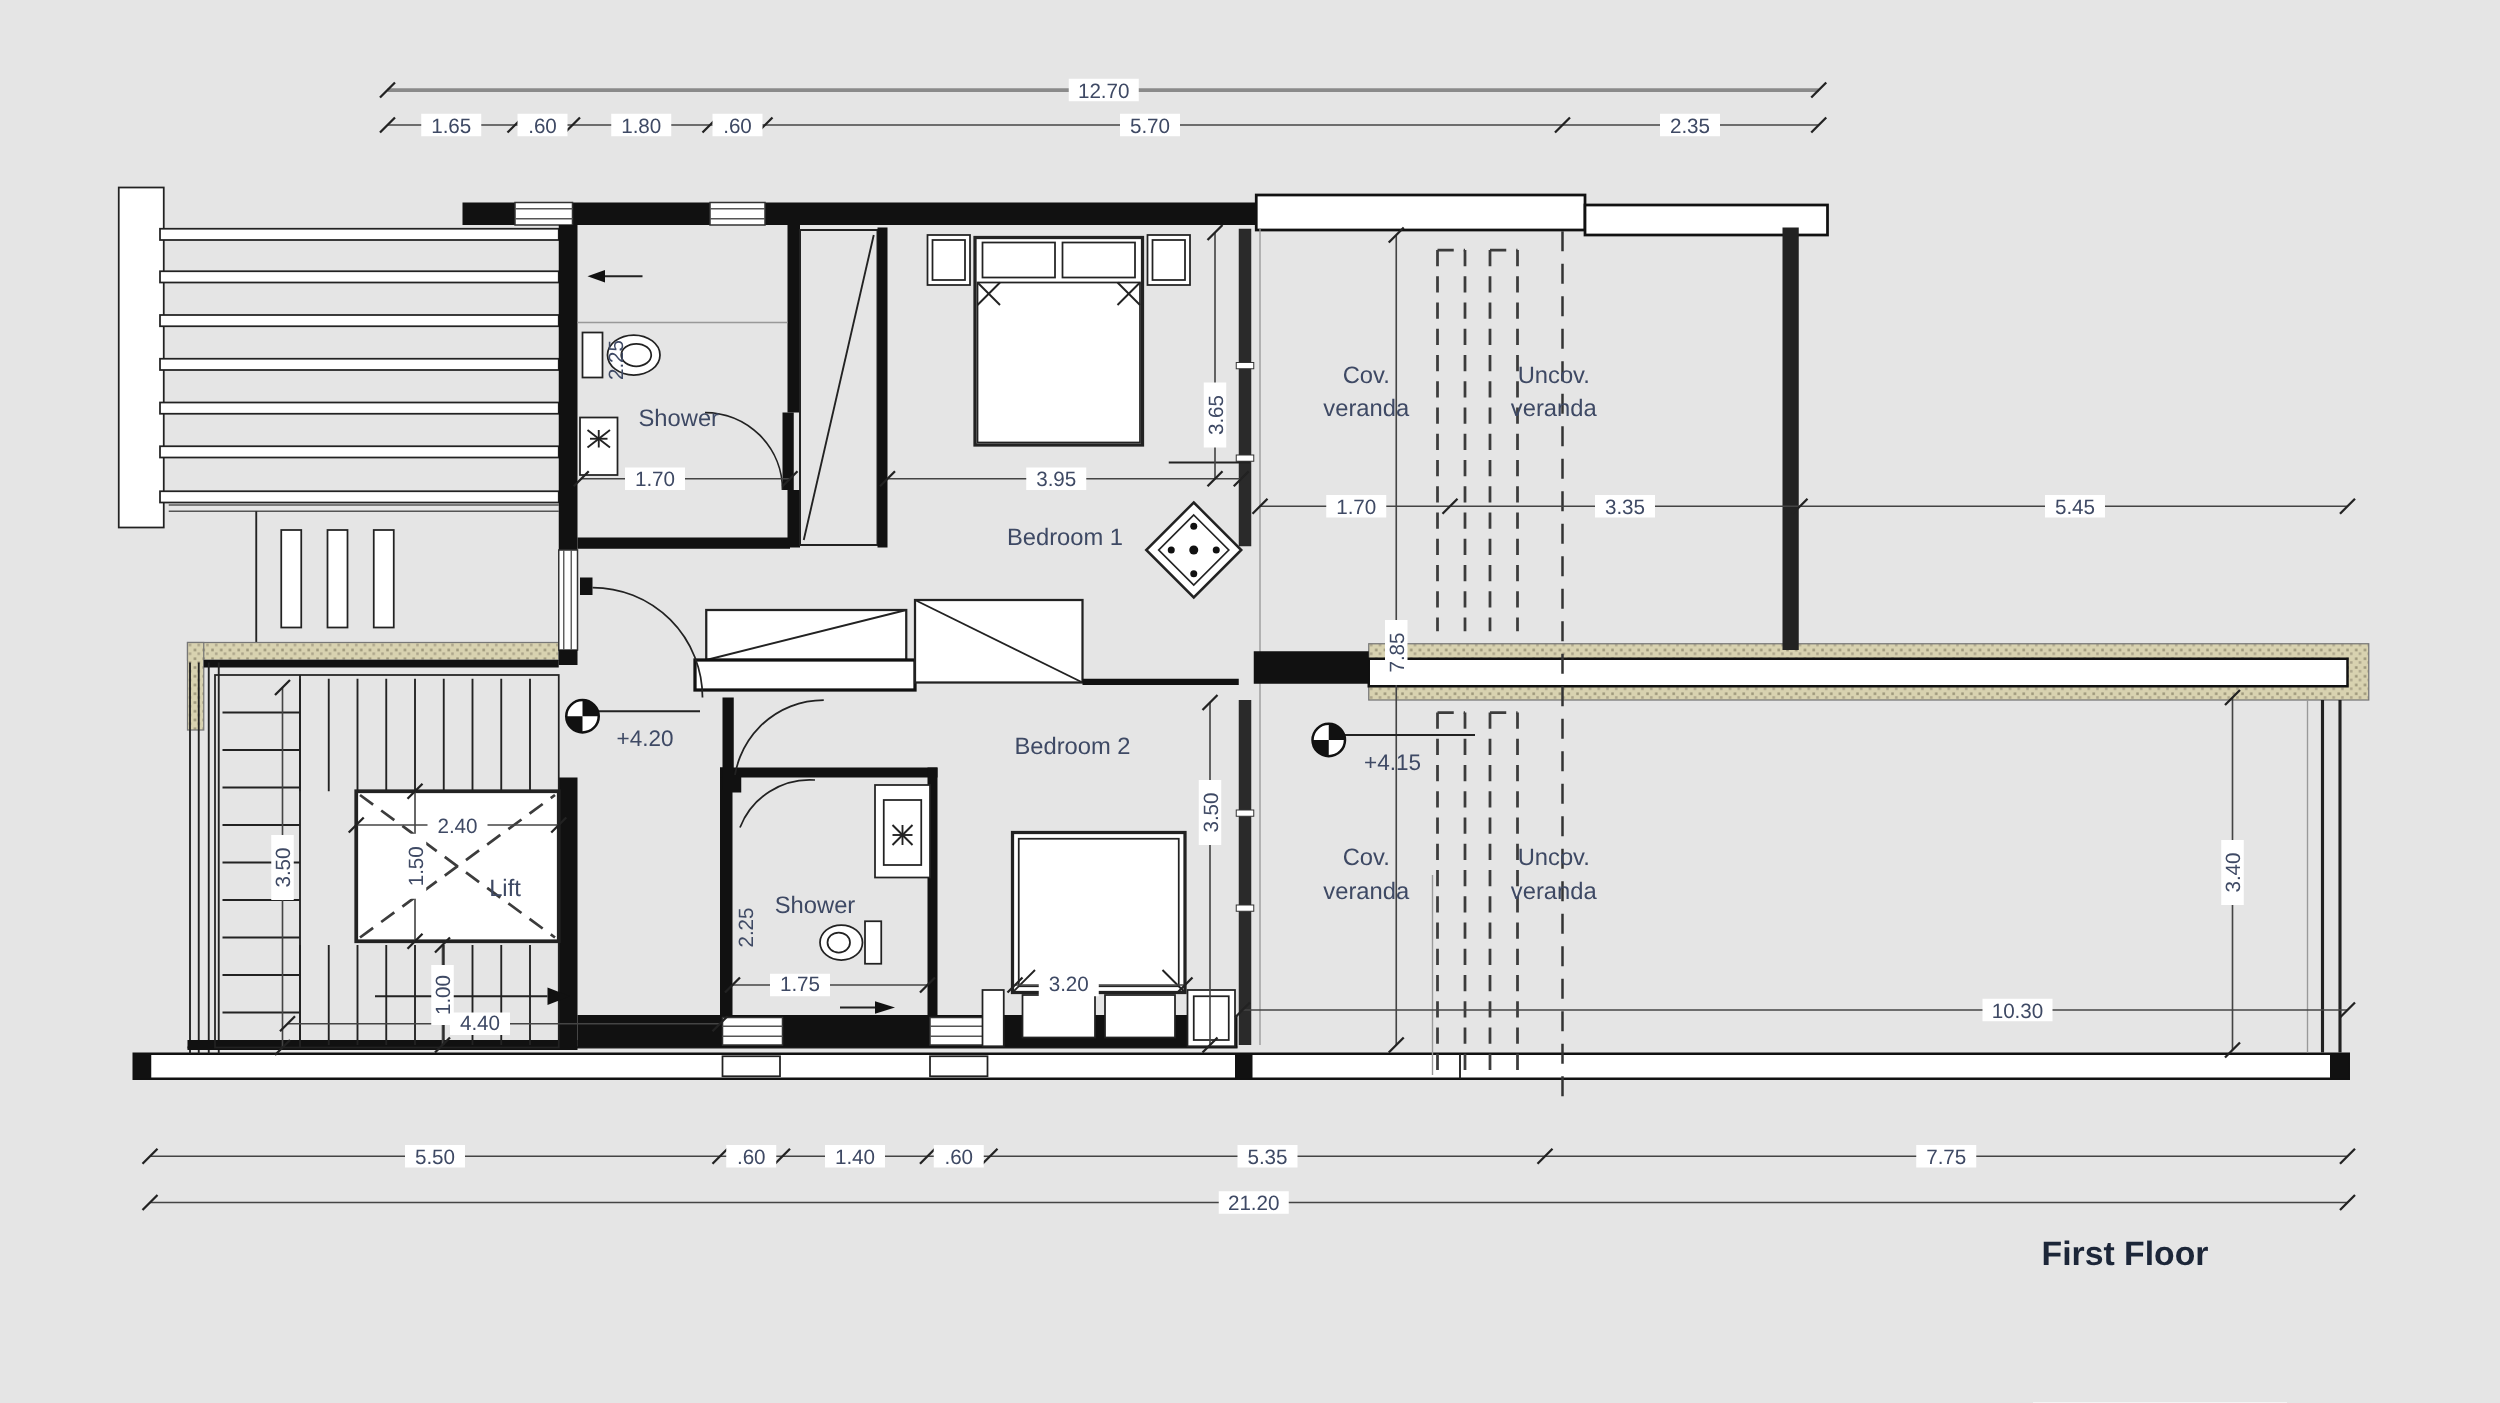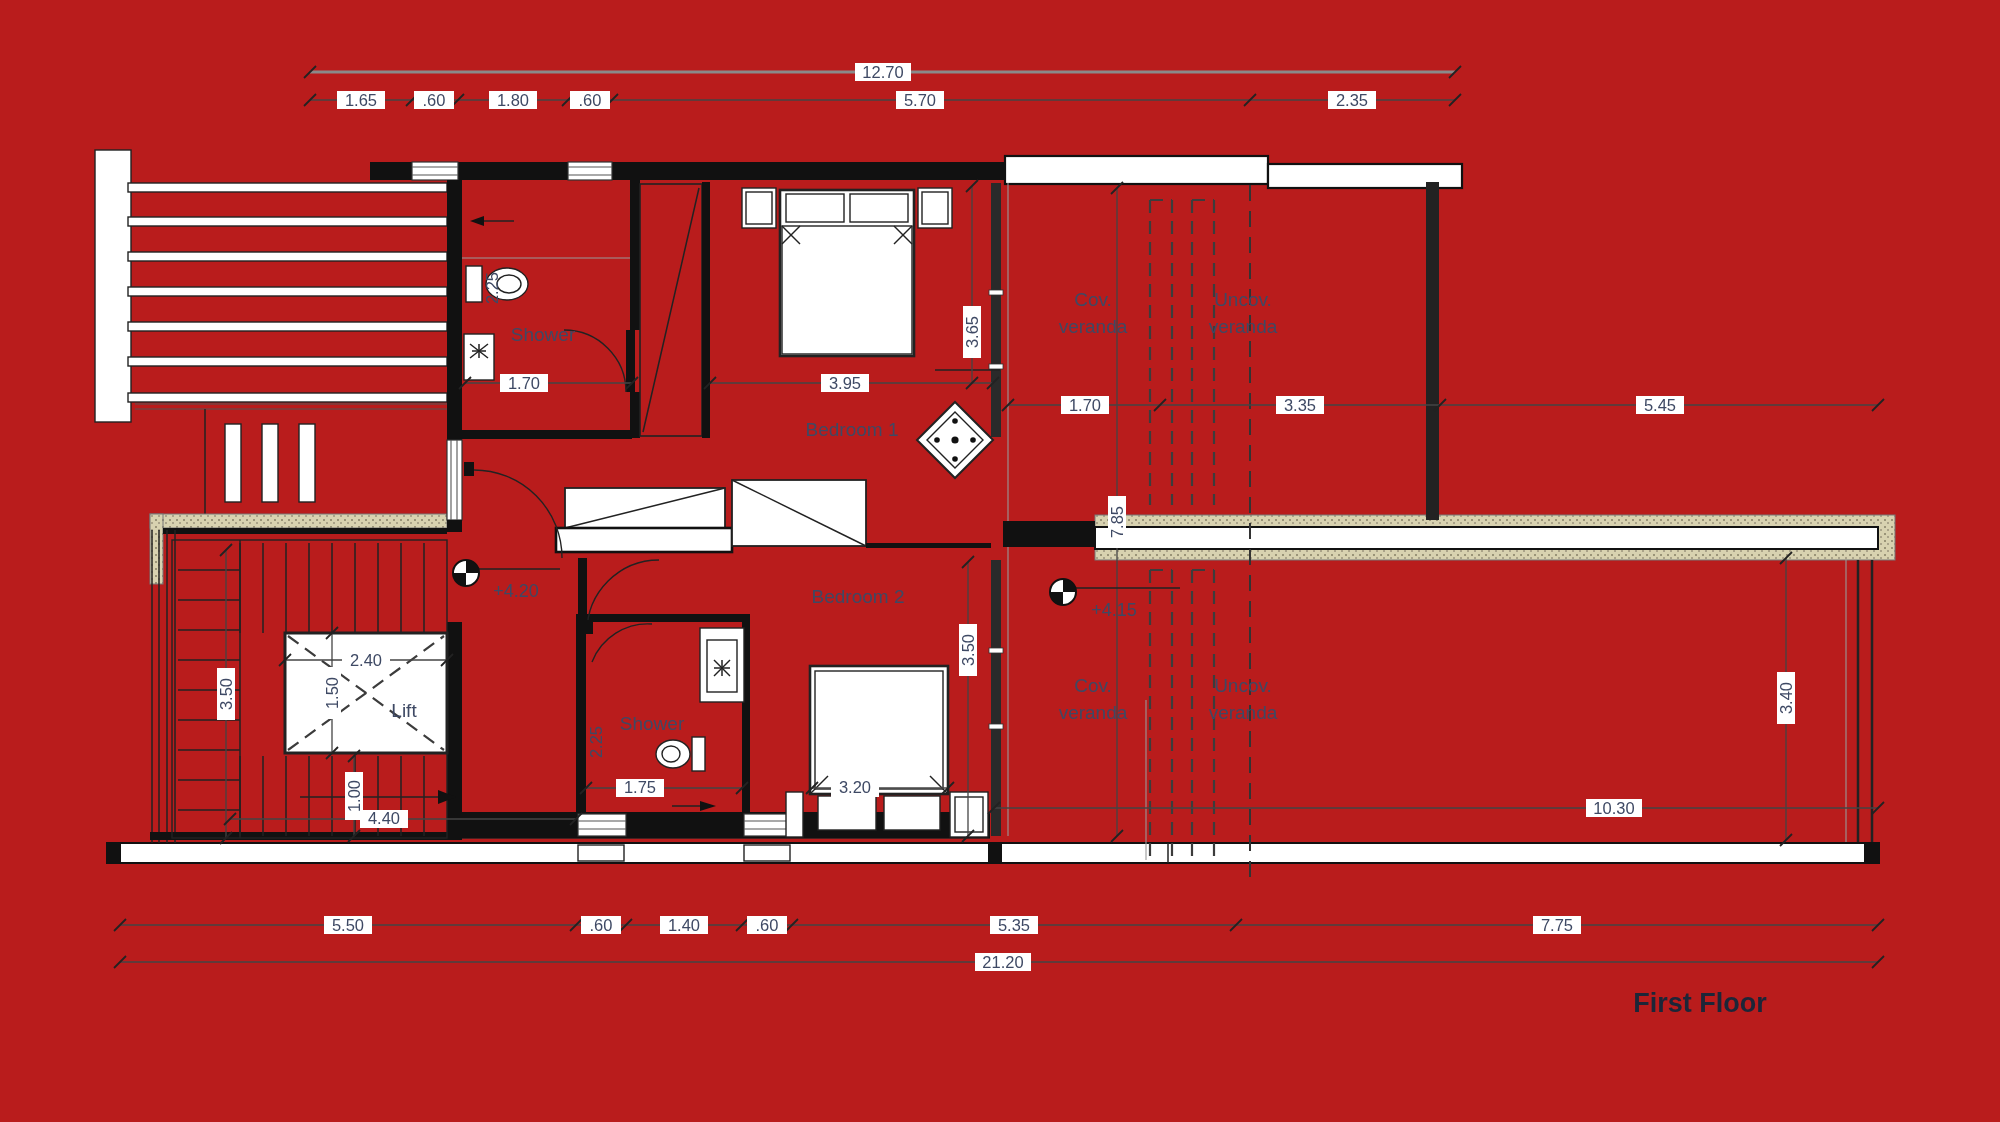--- a/index.html
+++ b/index.html
@@ -1,16 +1,16 @@
 <!DOCTYPE html>
 <html><head>
 <meta charset="utf-8">
 <style>
   html,body{margin:0;padding:0;background:#ffffff;}
-  #canvas{position:relative;width:2000px;height:1122px;background:#b91c1c;overflow:hidden;
+  #canvas{position:relative;width:2000px;height:1122px;background:#e5e5e5;overflow:hidden;
           font-family:"Liberation Sans","DejaVu Sans",sans-serif;}
   svg{position:absolute;left:0;top:0;}
   text{font-family:"Liberation Sans","DejaVu Sans",sans-serif;}
   .dimtxt{font-size:16.5px;fill:#3e4964;}
   .roomtxt{font-size:19px;fill:#3e4964;}
   .lvltxt{font-size:18px;fill:#3e4964;}
   .titletxt{font-size:27px;font-weight:bold;fill:#1c2638;}
   .dimline{stroke:#444;stroke-width:1.3;fill:none;}
   .dimline-gray{stroke:#8a8a8a;stroke-width:3;fill:none;}
   .tk{stroke:#222;stroke-width:1.8;fill:none;}

